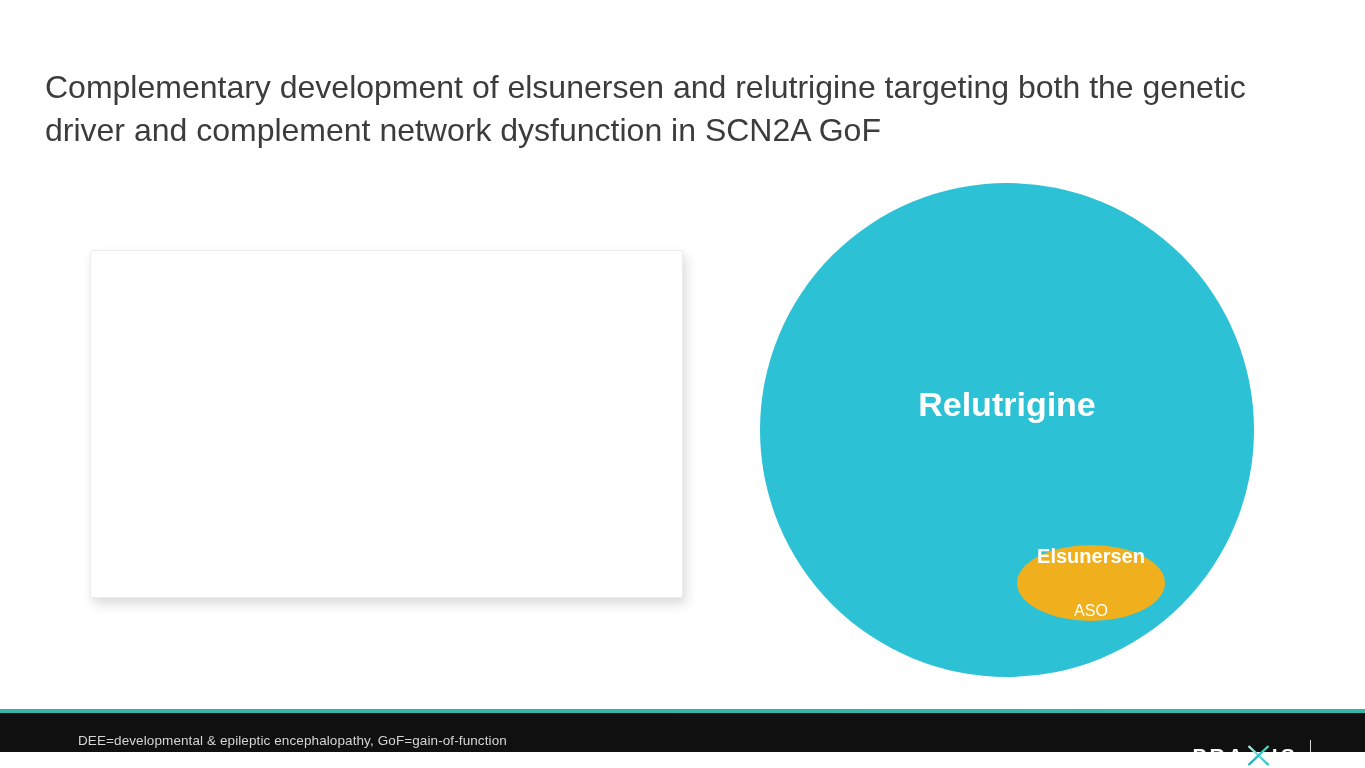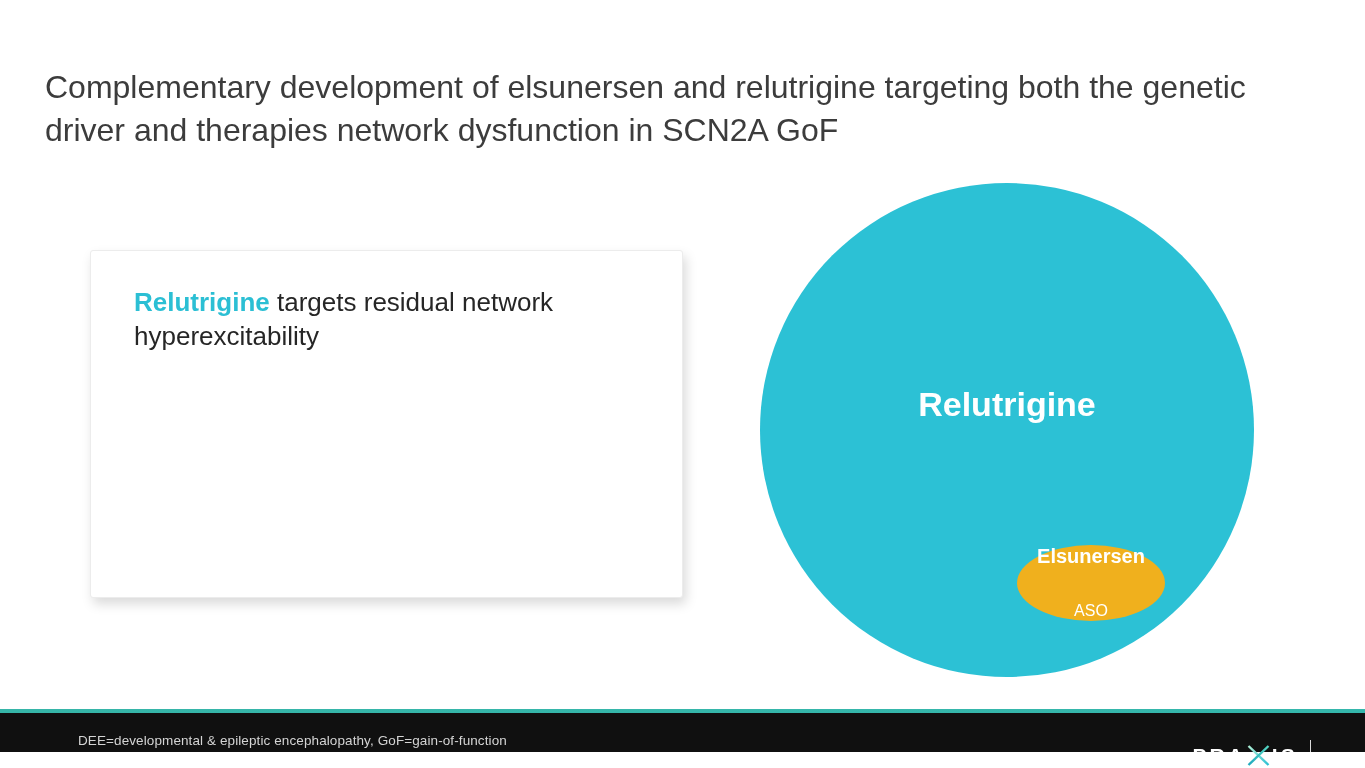--- a/index.html
+++ b/index.html
@@ -65,24 +65,23 @@
     font-size:21px;letter-spacing:3px;}
   .praxis-logo .x-icon{width:25px;height:25px;margin:0 1px 0 0;display:block;}
   .footer-divider{width:1px;height:28px;background:rgba(255,255,255,0.85);margin:0 14px 0 12px;}
   .page-number{color:#ffffff;font-size:12px;font-weight:700;margin-top:20px;}
 </style>
 </head>
 <body>
 
 <div id="slide">
 
-  <div class="title">Complementary development of elsunersen and relutrigine targeting both the genetic driver and therapies network dysfunction in SCN2A GoF</div>
+  <div class="title">Complementary development of elsunersen and relutrigine targeting both the genetic driver and complement network dysfunction in SCN2A GoF</div>
 
   <div class="card">
-    <p><span class="lead lead-cyan">Relutrigine</span><span> targets residual network hyperexcitability</span></p>
   </div>
 
   <div class="big-circle">
     <div class="label">Relutrigine</div>
   </div>
 
   <div class="small-ellipse">
     <div class="label">Elsunersen</div>
     <div class="sublabel">ASO</div>
   </div>

